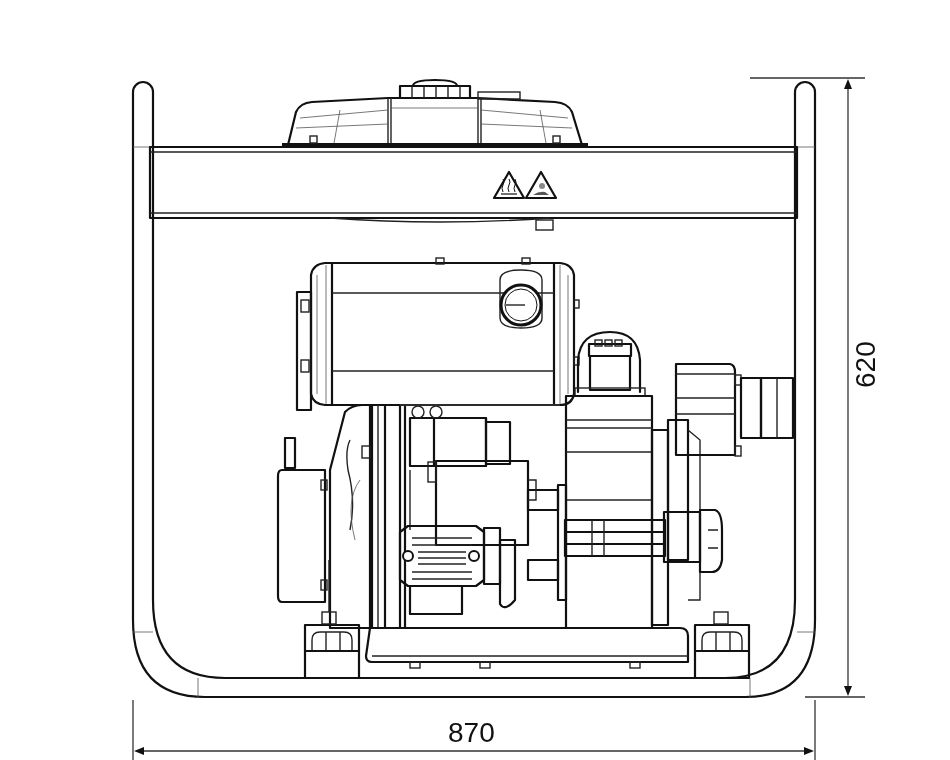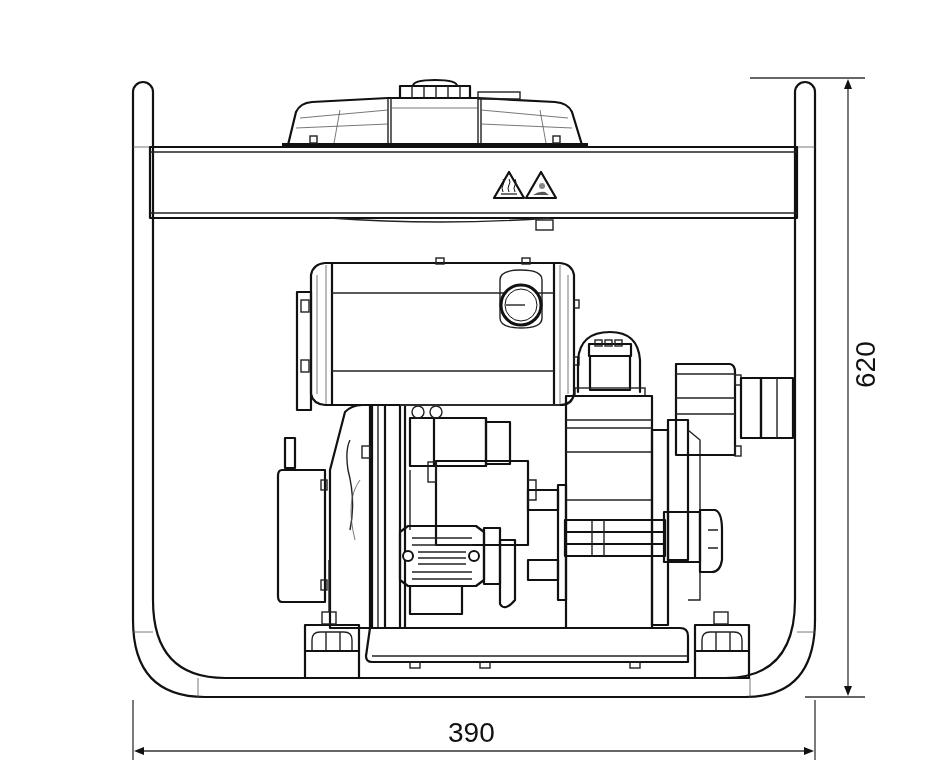--- a/index.html
+++ b/index.html
@@ -224,14 +224,14 @@
   </g>
   <g>
     <line class="d" x1="750" y1="78" x2="865" y2="78"></line>
     <line class="d" x1="805" y1="697" x2="865" y2="697"></line>
     <line class="d" x1="848" y1="84" x2="848" y2="691"></line>
     <path d="M848,79 L844,89 L852,89 Z" fill="#111"></path>
     <path d="M848,696 L844,686 L852,686 Z" fill="#111"></path>
   </g>
 </svg>
 
-<div id="dim-width-label" class="dim-label">390</div>
+<div id="dim-width-label" class="dim-label">870</div>
 <div id="dim-height-label" class="dim-label">620</div>
 
 </body></html>

